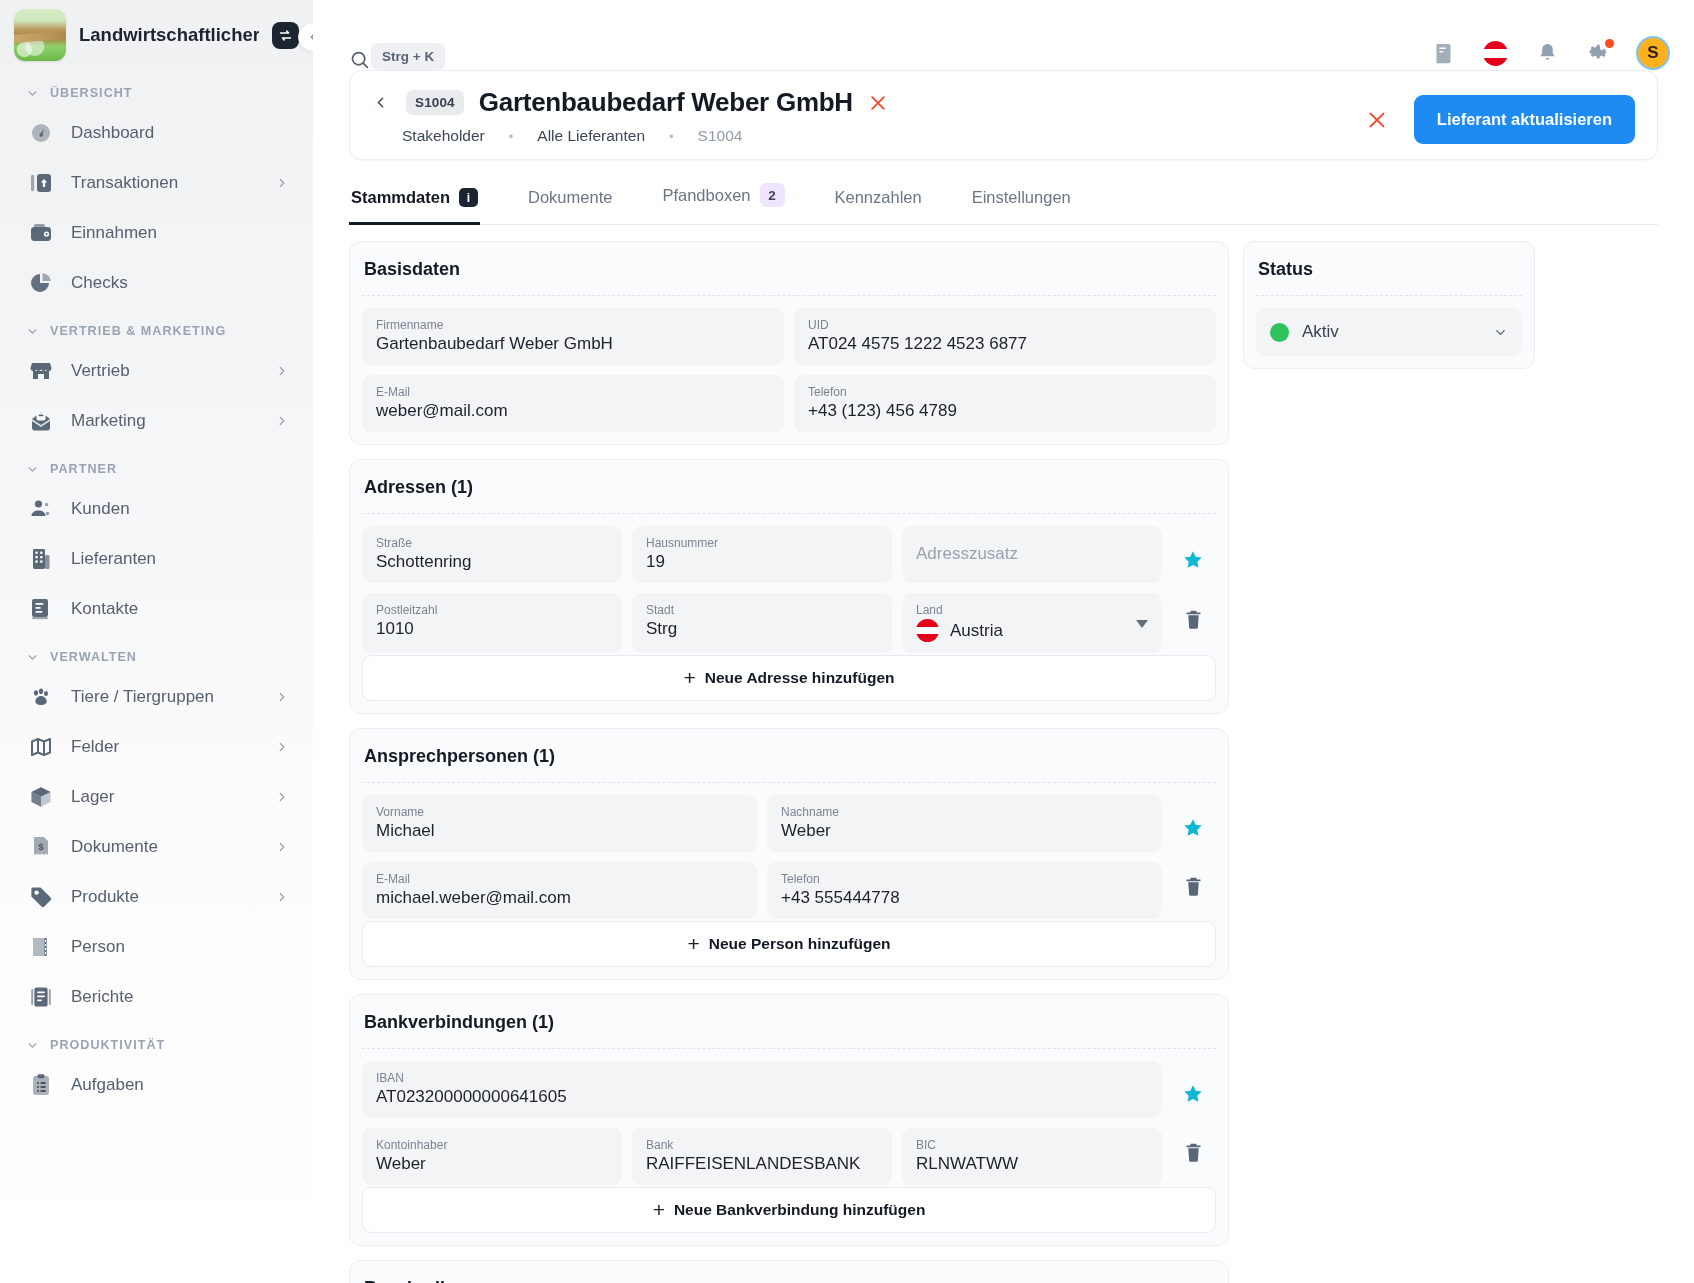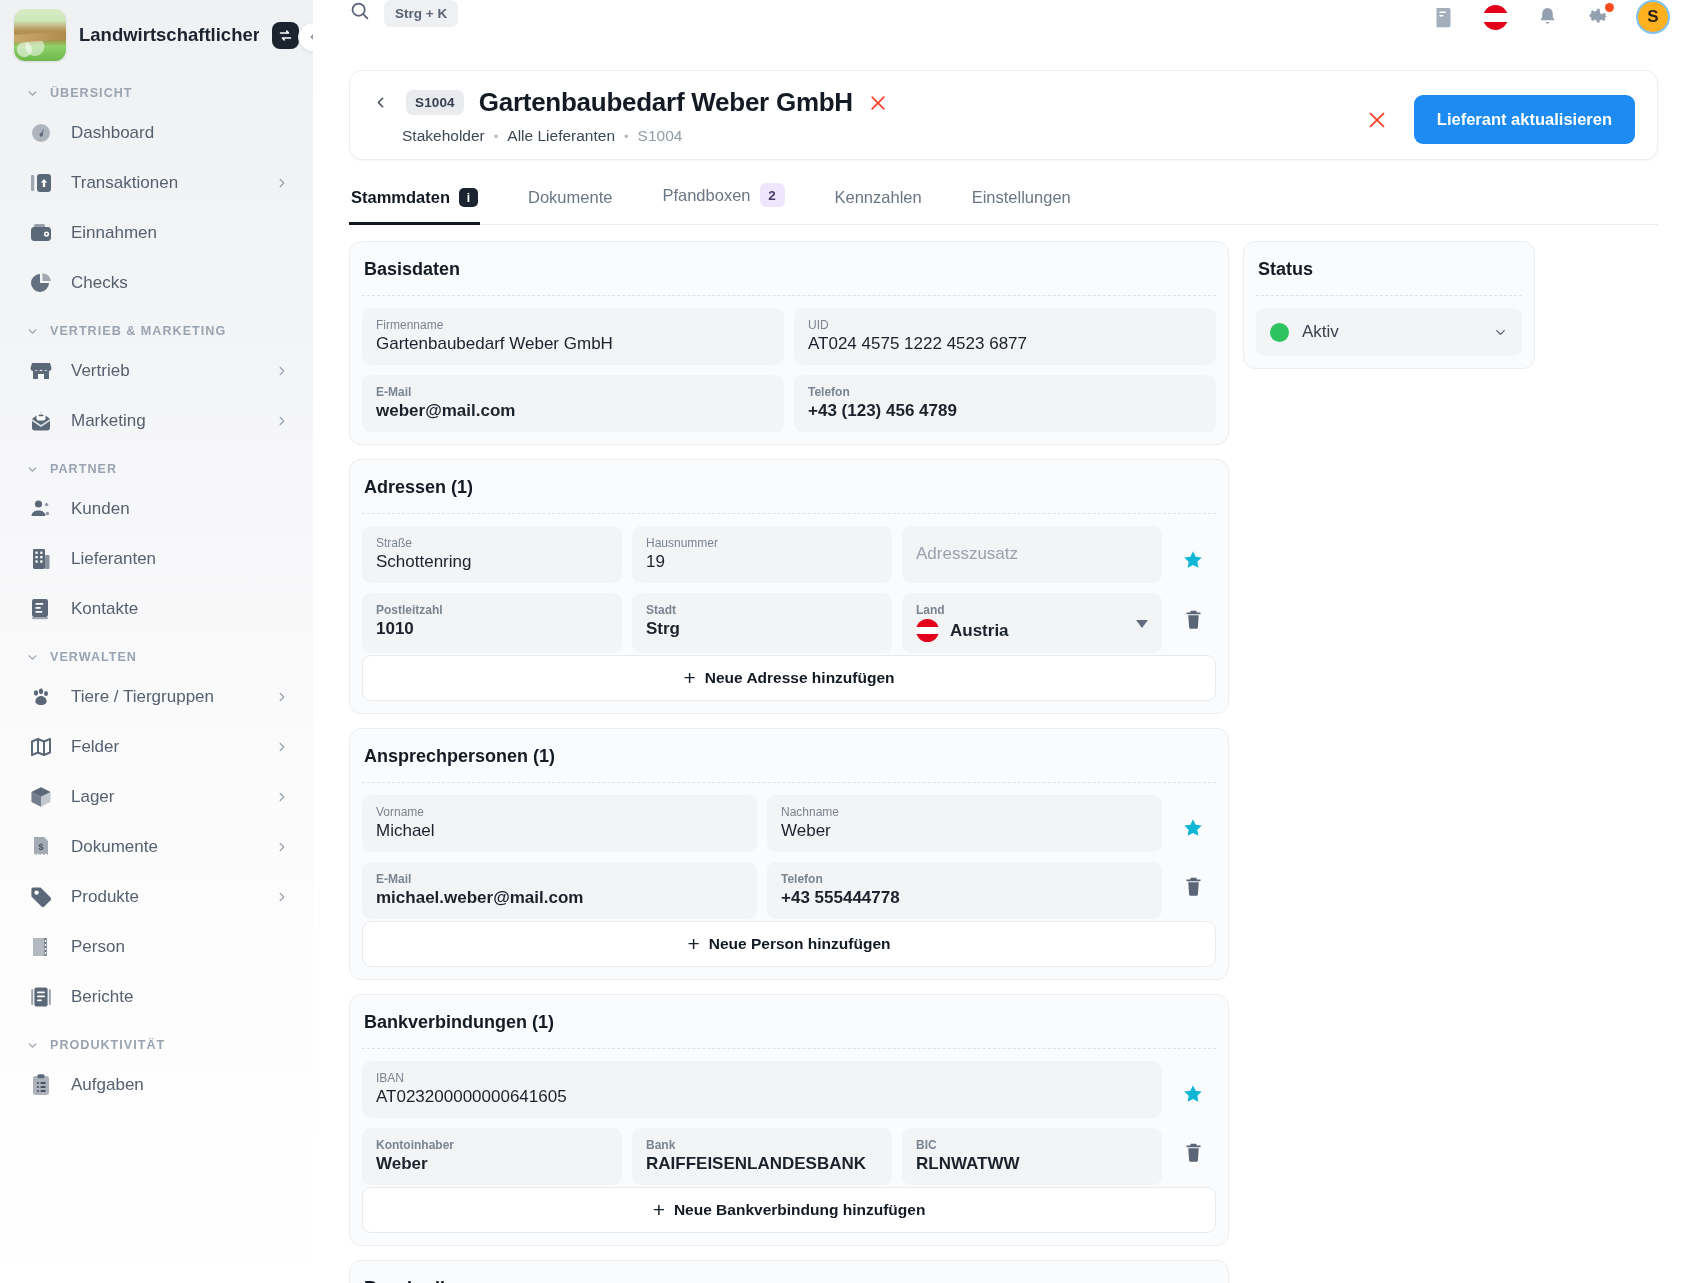--- a/index.html
+++ b/index.html
@@ -73,21 +73,21 @@
     color:#56606f; font-size: 17px;
     cursor: pointer;
   }
   .nav-item .ico { width:26px;height:26px;flex:0 0 26px;display:flex;align-items:center;justify-content:center;color:#5b6878; }
   .nav-item .lbl { flex:1 1 auto; white-space:nowrap; }
   .nav-item .arrow { color:#9aa3b1; display:flex; }
 
   
   #main { flex:1 1 auto; height:1283px; background:#fff; display:flex; flex-direction:column; overflow:hidden; position:relative; }
 
-  .topbar { height:70px; display:flex; align-items:flex-start; padding: 0 24px 0 36px; gap: 14px; flex:0 0 70px; }
+  .topbar { height:70px; display:flex; align-items:flex-end; padding: 0 24px 0 36px; gap: 1px; flex:0 0 70px; }
   .search-ico { color:#586274; display:flex; }
   .kbd {
     background:#eef0f3; color:#5a6475; font-size:13.5px; font-weight:700;
     padding: 6px 11px; border-radius: 7px;
   }
   .topbar-spacer{flex:1 1 auto;}
   .topbar-icons { display:flex; align-items:center; gap: 22px; }
   .tb-ico { width:30px;height:30px; display:flex;align-items:center;justify-content:center; position:relative; color:#93a0af; }
   .flag-at {
     width:25px;height:25px;border-radius:50%;overflow:hidden;
@@ -111,21 +111,21 @@
   }
   .dc-left { flex:1 1 auto; }
   .dc-titlerow { display:flex; align-items:center; gap: 15px; }
   .back-chev { color:#46505f; display:flex; padding-right:2px; }
   .code-chip{
     background:#e9ebef; color:#384150; font-size:13.5px; font-weight:700;
     padding:5px 9px; border-radius:7px; letter-spacing:.01em;
   }
   .entity-title { font-size:26px; font-weight:700; color:#131a24; letter-spacing:-.01em; }
   .x-red { color:#f4452c; display:flex; }
-  .breadcrumb { display:flex; align-items:center; gap:9px; margin-top:9px; padding-left:30px; font-size:15.5px; color:#3d4754; }
+  .breadcrumb { display:flex; align-items:center; gap:24px; margin-top:9px; padding-left:30px; font-size:15.5px; color:#3d4754; }
   .breadcrumb .sep{ color:#b4bbc6; font-size:13px; }
   .breadcrumb .muted{ color:#919aa7; }
   .dc-right{ display:flex; align-items:center; gap:26px; padding-top:8px; }
   .btn-primary{
     background:#1d8bf1; color:#fff; font-size:16.5px; font-weight:700;
     border:none; border-radius:9px; padding: 15px 23px; cursor:pointer; white-space:nowrap;
   }
 
   .tabs { display:flex; align-items:flex-end; gap:0; border-bottom:1px solid #e9ebef; margin-top: 6px; }
   .tab {
@@ -150,21 +150,21 @@
 
   .panel {
     background:#fafbfc; border:1px solid #eceef1; border-radius:12px;
     margin-bottom: 14px; overflow:hidden;
   }
   .panel-head { font-size:18px; font-weight:700; color:#141b25; padding: 17px 14px 15px 14px; }
   .panel-sep { border-top:1px dashed #dfe3e8; margin: 0 12px; }
   .panel-body { padding: 12px; }
 
   .row { display:flex; gap:10px; margin-bottom:10px; align-items:stretch; }
-  .row:last-child { margin-bottom:0;font-weight:bold; }
+  .row:last-child { margin-bottom:0; }
   .field {
     background:#f2f4f6; border-radius:9px; padding: 10px 14px 11px 14px;
     flex: 1 1 0; min-width:0;
   }
   .field .flabel { font-size:12px; color:#7b8491; margin-bottom:2px; }
   .field .fvalue { font-size:17px; color:#1b222c; white-space:nowrap; overflow:hidden; text-overflow:ellipsis; }
   .field .fplaceholder { font-size:17px; color:#9aa2ae; padding-top:11px; }
   .field.empty { display:flex; align-items:center; }
   .field.country { display:flex; flex-direction:column; justify-content:center; position:relative; }
   .country-val { display:flex; align-items:center; gap:11px; }

